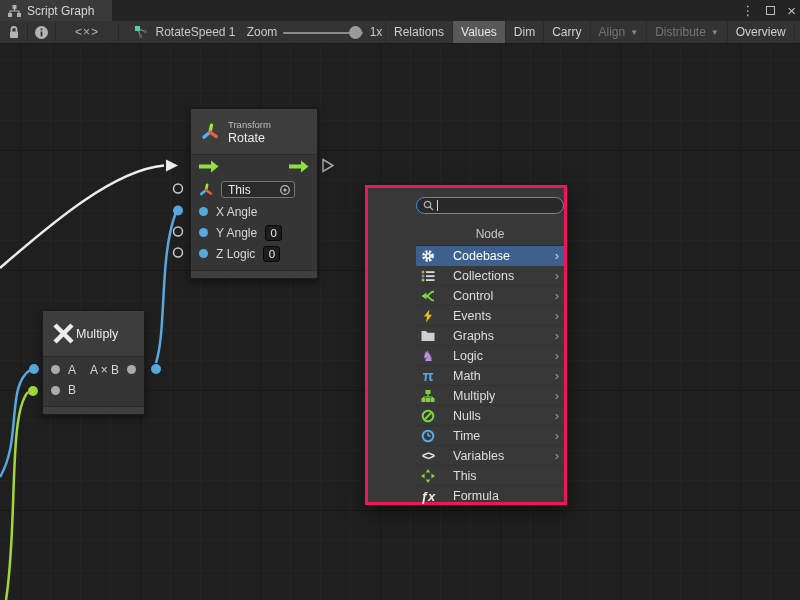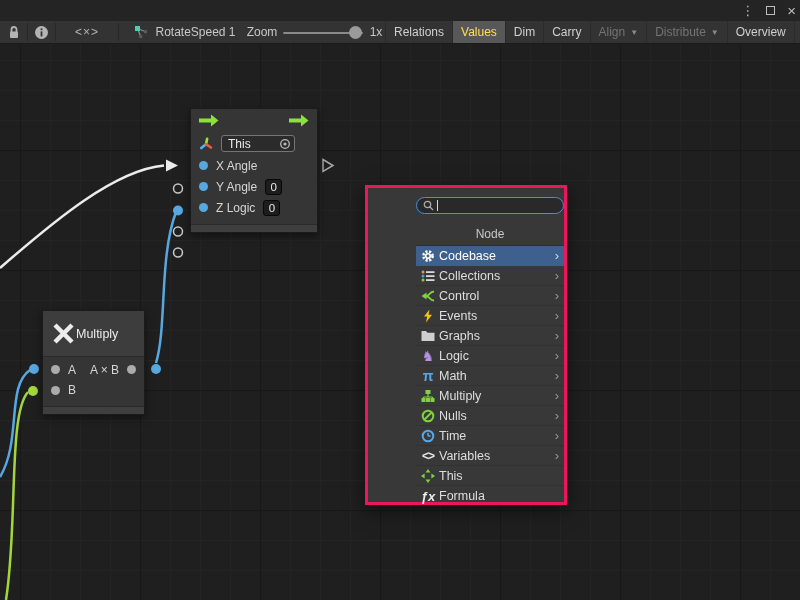--- a/index.html
+++ b/index.html
@@ -16,21 +16,21 @@
 
   
   .toolbar { position:absolute; left:0; top:21px; width:800px; height:23px; background:#333333;
     border-bottom:1px solid #1a1a1a; color:#c8c8c8; font-size:12px; overflow:hidden; }
   .tbtn { position:absolute; top:0; height:22px; display:flex; align-items:center; justify-content:center; }
   .sep { position:absolute; top:2px; height:18px; width:1px; background:#272727; }
   .zoom-track { position:absolute; top:11px; height:2px; background:#8a8a8a; border-radius:1px; }
   .zoom-handle { position:absolute; width:13px; height:13px; border-radius:50%; background:#9a9a9a; top:5px; }
   .rgroup { position:absolute; left:385px; top:0; height:22px; display:flex; white-space:nowrap; }
   .rbtn { height:22px; display:flex; align-items:center; padding:0 8px; border-left:1px solid #2a2a2a; color:#cfcfcf; }
-  .rbtn.active { background:#585858; color:#fde047; }
+  .rbtn.active { background:#585858; color:#e5e5e5; }
   .rbtn.disabled { color:#747474; }
   .ddarrow { font-size:8px; margin-left:5px; color:#8a8a8a; }
 
   
   .canvas { position:absolute; left:0; top:44px; width:800px; height:556px;
     background-color:#1f1f1f;
     background-image:
       linear-gradient(to right,#181818 1px,transparent 1px),
       linear-gradient(to bottom,#181818 1px,transparent 1px),
       linear-gradient(to right,#242424 1px,transparent 1px),
@@ -56,32 +56,41 @@
 
   
   .finder { position:absolute; left:365px; top:141px; width:202px; height:320px;
     background:#383838; border:3px solid #ed155b; box-shadow:0 6px 18px rgba(0,0,0,.5);padding-left:48px; }
   .searchwrap { height:34px; display:flex; align-items:center; justify-content:center; }
   .searchbox { width:168px; height:17px; background:#292929; border:1px solid #4a8fd4; border-radius:9px;
     display:flex; align-items:center; padding:0 6px; gap:3px; }
   .caret { width:1px; height:11px; background:#d8d8d8; }
   .finder-head { height:24px; display:flex; align-items:center; justify-content:center;
     color:#c8c8c8; font-size:12px; border-bottom:1px solid #2e2e2e; }
-  .fitem { height:20px; display:flex; align-items:center; padding:0 5px 0 4px; gap:3px;
+  .fitem { height:20px; display:flex; align-items:center; padding:0 5px 0 4px; gap:17px;
     font-size:12.5px; color:#dedede; border-bottom:1px solid #323232; }
   .fitem.selected { background:#3d608e; color:#ffffff; border-bottom-color:#3d608e; }
   .fitem .ficon { width:16px; height:15px; display:flex; align-items:center; justify-content:center; flex:0 0 auto; }
   .chev { margin-left:auto; color:#9a9a9a; font-size:13px; line-height:1; }
   .fitem.selected .chev { color:#ccd8ea; }
   .glyph-icon { font-size:13px; line-height:1; }
 </style>
 </head>
 <body>
 
 <div class="titlebar">
+  <div class="tab">
+    <svg width="13" height="12" viewBox="0 0 13 12">
+      <rect x="4.5" y="0" width="4" height="4" fill="#b0b0b0"></rect>
+      <rect x="0" y="8" width="4" height="4" fill="#b0b0b0"></rect>
+      <rect x="9" y="8" width="4" height="4" fill="#b0b0b0"></rect>
+      <path d="M6.5 4 V6 M2 8 V6 H11 V8" stroke="#b0b0b0" stroke-width="1.2" fill="none"></path>
+    </svg>
+    <span>Script Graph</span>
+  </div>
   <div class="winbtns">
     <span class="glyph">⋮</span>
     <span class="maxbox"></span>
     <span class="glyph" style="font-size:15px">×</span>
   </div>
 </div>
 
 <div class="toolbar">
   <div class="tbtn" style="left:0;width:27px">
     <svg width="16" height="16" viewBox="0 0 16 16">
@@ -148,20 +157,31 @@
     <circle cx="178" cy="144.5" r="4.5" fill="#1f1f1f" stroke="#c8c8c8" stroke-width="1.5"></circle>
     <circle cx="178" cy="166.5" r="5" fill="#58a8e0"></circle>
     <circle cx="178" cy="187.5" r="4.5" fill="#1f1f1f" stroke="#c8c8c8" stroke-width="1.5"></circle>
     <circle cx="178" cy="208.5" r="4.5" fill="#1f1f1f" stroke="#c8c8c8" stroke-width="1.5"></circle>
     <circle cx="34" cy="325" r="5" fill="#58a8e0"></circle>
     <circle cx="33" cy="347" r="5" fill="#a2d73c"></circle>
     <circle cx="156" cy="325" r="5" fill="#58a8e0"></circle>
   </svg>
 
   <div class="node" style="left:190px; top:64px; width:128px;">
+    <div class="node-header" style="height:46px">
+      <svg width="18" height="18" viewBox="0 0 16 16">
+        <path d="M8 8.2 L9.3 2" stroke="#9fe42c" stroke-width="3" stroke-linecap="round"></path>
+        <path d="M8 8.2 L2.6 12.6" stroke="#4fb3f5" stroke-width="3" stroke-linecap="round"></path>
+        <path d="M8 8.2 L13.6 12" stroke="#ea5b3e" stroke-width="3" stroke-linecap="round"></path>
+      </svg>
+      <div>
+        <div class="node-cat">Transform</div>
+        <div class="node-title">Rotate</div>
+      </div>
+    </div>
     <div class="prow" style="height:23px; justify-content:space-between">
       <svg width="20" height="13" viewBox="0 0 20 13">
         <rect x="0" y="4.5" width="12" height="4" fill="#8ce23a"></rect>
         <polygon points="12,0.5 19.5,6.5 12,12.5" fill="#8ce23a"></polygon>
       </svg>
       <svg width="20" height="13" viewBox="0 0 20 13">
         <rect x="0" y="4.5" width="12" height="4" fill="#8ce23a"></rect>
         <polygon points="12,0.5 19.5,6.5 12,12.5" fill="#8ce23a"></polygon>
       </svg>
     </div>

